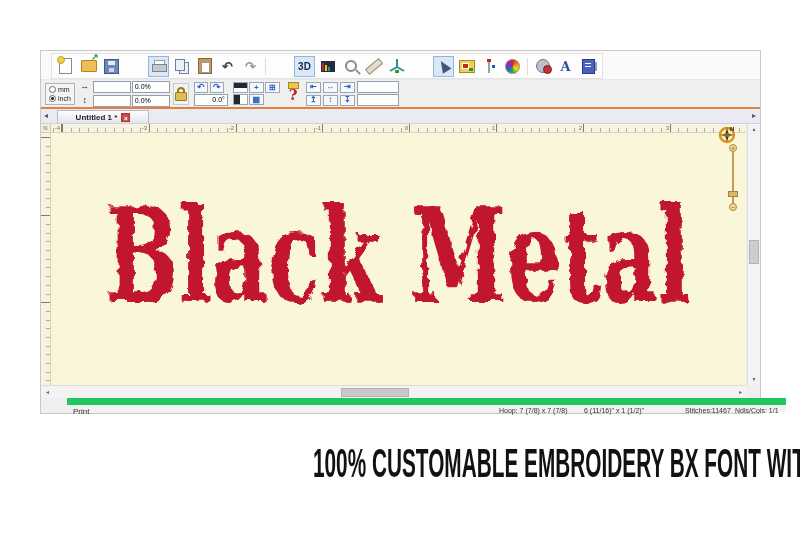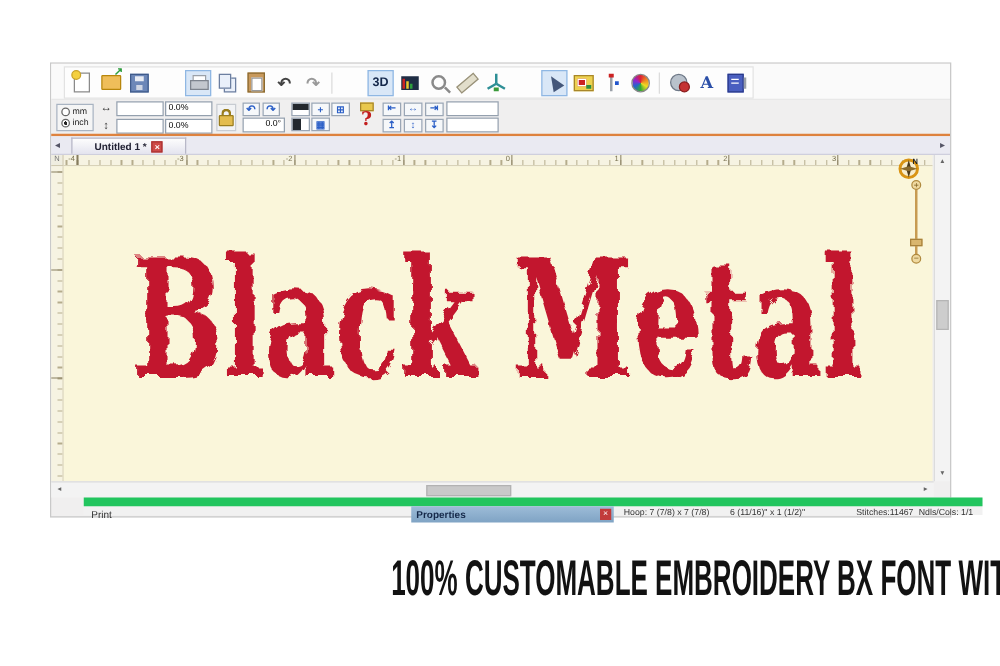--- a/index.html
+++ b/index.html
@@ -382,24 +382,20 @@
       <span class="vsbtn vsdn">▾</span>
     </div>
     <div class="hscroll">
       <span class="hsbtn hsl">◂</span>
       <span class="hthumb"></span>
       <span class="hsbtn hsr">▸</span>
     </div>
 
     <div class="status">
       <span class="st print">Print</span>
-      <div class="props">
-        <span class="plabel">Properties</span>
-        <span class="pclose">×</span>
-      </div>
       <span class="st hoop">Hoop: 7 (7/8) x 7 (7/8)</span>
       <span class="st size">6 (11/16)" x 1 (1/2)"</span>
       <span class="st stitches">Stitches:11467</span>
       <span class="st ndls">Ndls/Cols: 1/1</span>
     </div>
   </div>
 
   <div class="caption">
     <span class="cap-in">100% CUSTOMABLE EMBROIDERY BX FONT WITH 7 SIZES (1” -  3”)</span>
   </div>

